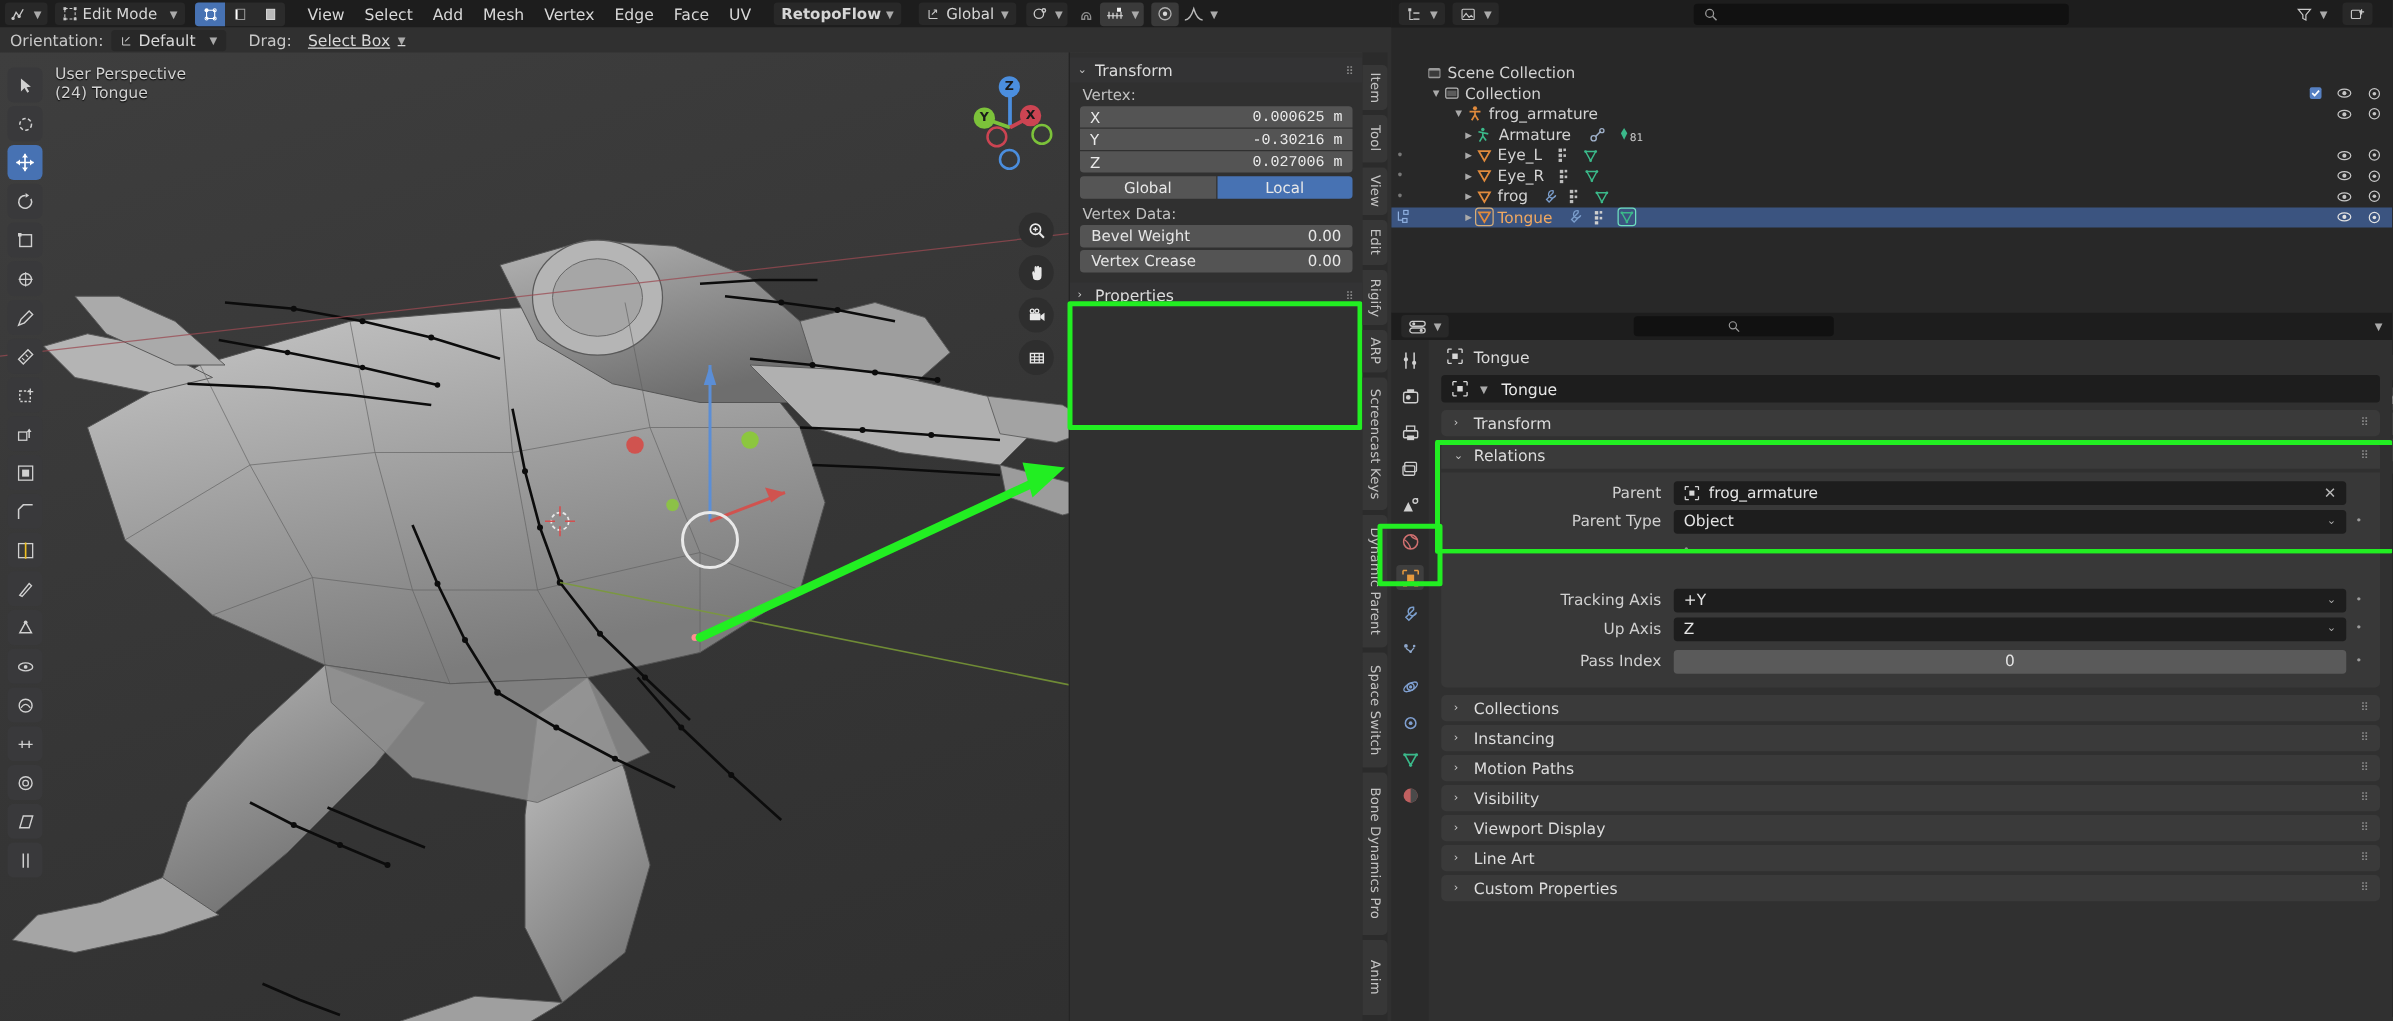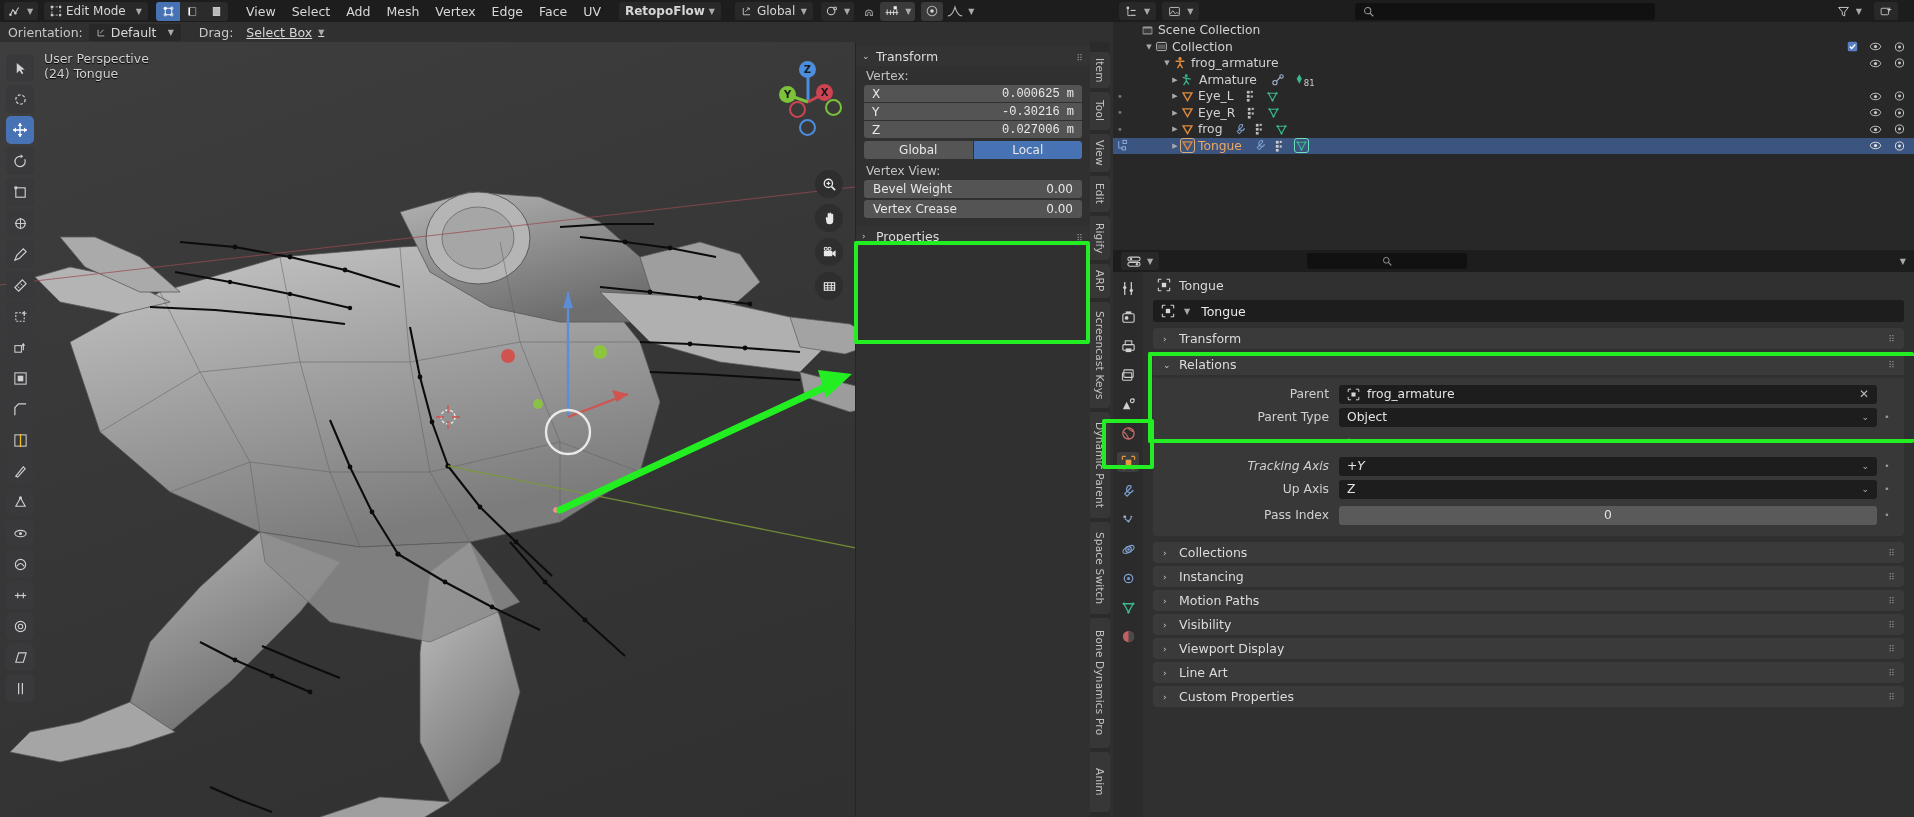--- a/index.html
+++ b/index.html
@@ -642,21 +642,21 @@
     <div class="row">
       <div class="xyz last">
         <span class="k">Z</span>
         <span class="v">0.027006 m</span>
       </div>
     </div>
     <div class="seg">
       <div>Global</div>
       <div class="act">Local</div>
     </div>
-    <div class="sublabel">Vertex View:</div>
+    <div class="sublabel">Vertex Data:</div>
     <div class="prop-row">
       <span>Bevel Weight</span>
       <span class="v">0.00</span>
     </div>
     <div class="prop-row">
       <span>Vertex Crease</span>
       <span class="v">0.00</span>
     </div>
 
     <div class="pnl-hdr" style="margin-top:8px;">
@@ -770,21 +770,21 @@
         <svg width="14" height="13" viewBox="0 0 16 16">
             <rect x="2" y="4" width="9" height="8" rx="1" fill="none" stroke="#c9c9c9" stroke-width="1.1"></rect>
             <path d="M12 3 L12 8 M9.5 5.5 L14.5 5.5" stroke="#c9c9c9" stroke-width="1.2"></path>
           </svg>
       </div>
       <div class="hdrbtn plain" style="padding:0 2px;"></div>
     </div>
 
     <div class="ol-body">
 
-      <div class="ol-row" style="padding-left:16px;">
+      <div class="ol-row" style="padding-left:16px;margin-top:28px;">
         <span class="ol-tri"></span>
         <span class="ol-ic">
             <svg width="13" height="13" viewBox="0 0 16 16">
               <rect x="2" y="3" width="12" height="10" rx="1.5" fill="#9a9a9a"></rect>
               <rect x="3" y="5.5" width="10" height="6" fill="#3b3b3b"></rect>
             </svg>
           </span>
         <span class="lbl">Scene Collection</span>
       </div>
 
@@ -1212,21 +1212,21 @@
           <div class="fctl">
             <span>Object</span>
             <span class="fchev">⌄</span>
           </div>
           <div class="fdot">•</div>
         </div>
         <div class="frow" style="opacity:0.9;">
           <div class="flabel"></div>
           <div class="fdot">•</div>
         </div>
-        <div class="frow" style="margin-top:6px;font-style:italic;">
+        <div class="frow" style="margin-top:20px;">
           <div class="flabel">Tracking Axis</div>
           <div class="fctl">
             <span>+Y</span>
             <span class="fchev">⌄</span>
           </div>
           <div class="fdot">•</div>
         </div>
         <div class="frow">
           <div class="flabel">Up Axis</div>
           <div class="fctl">

